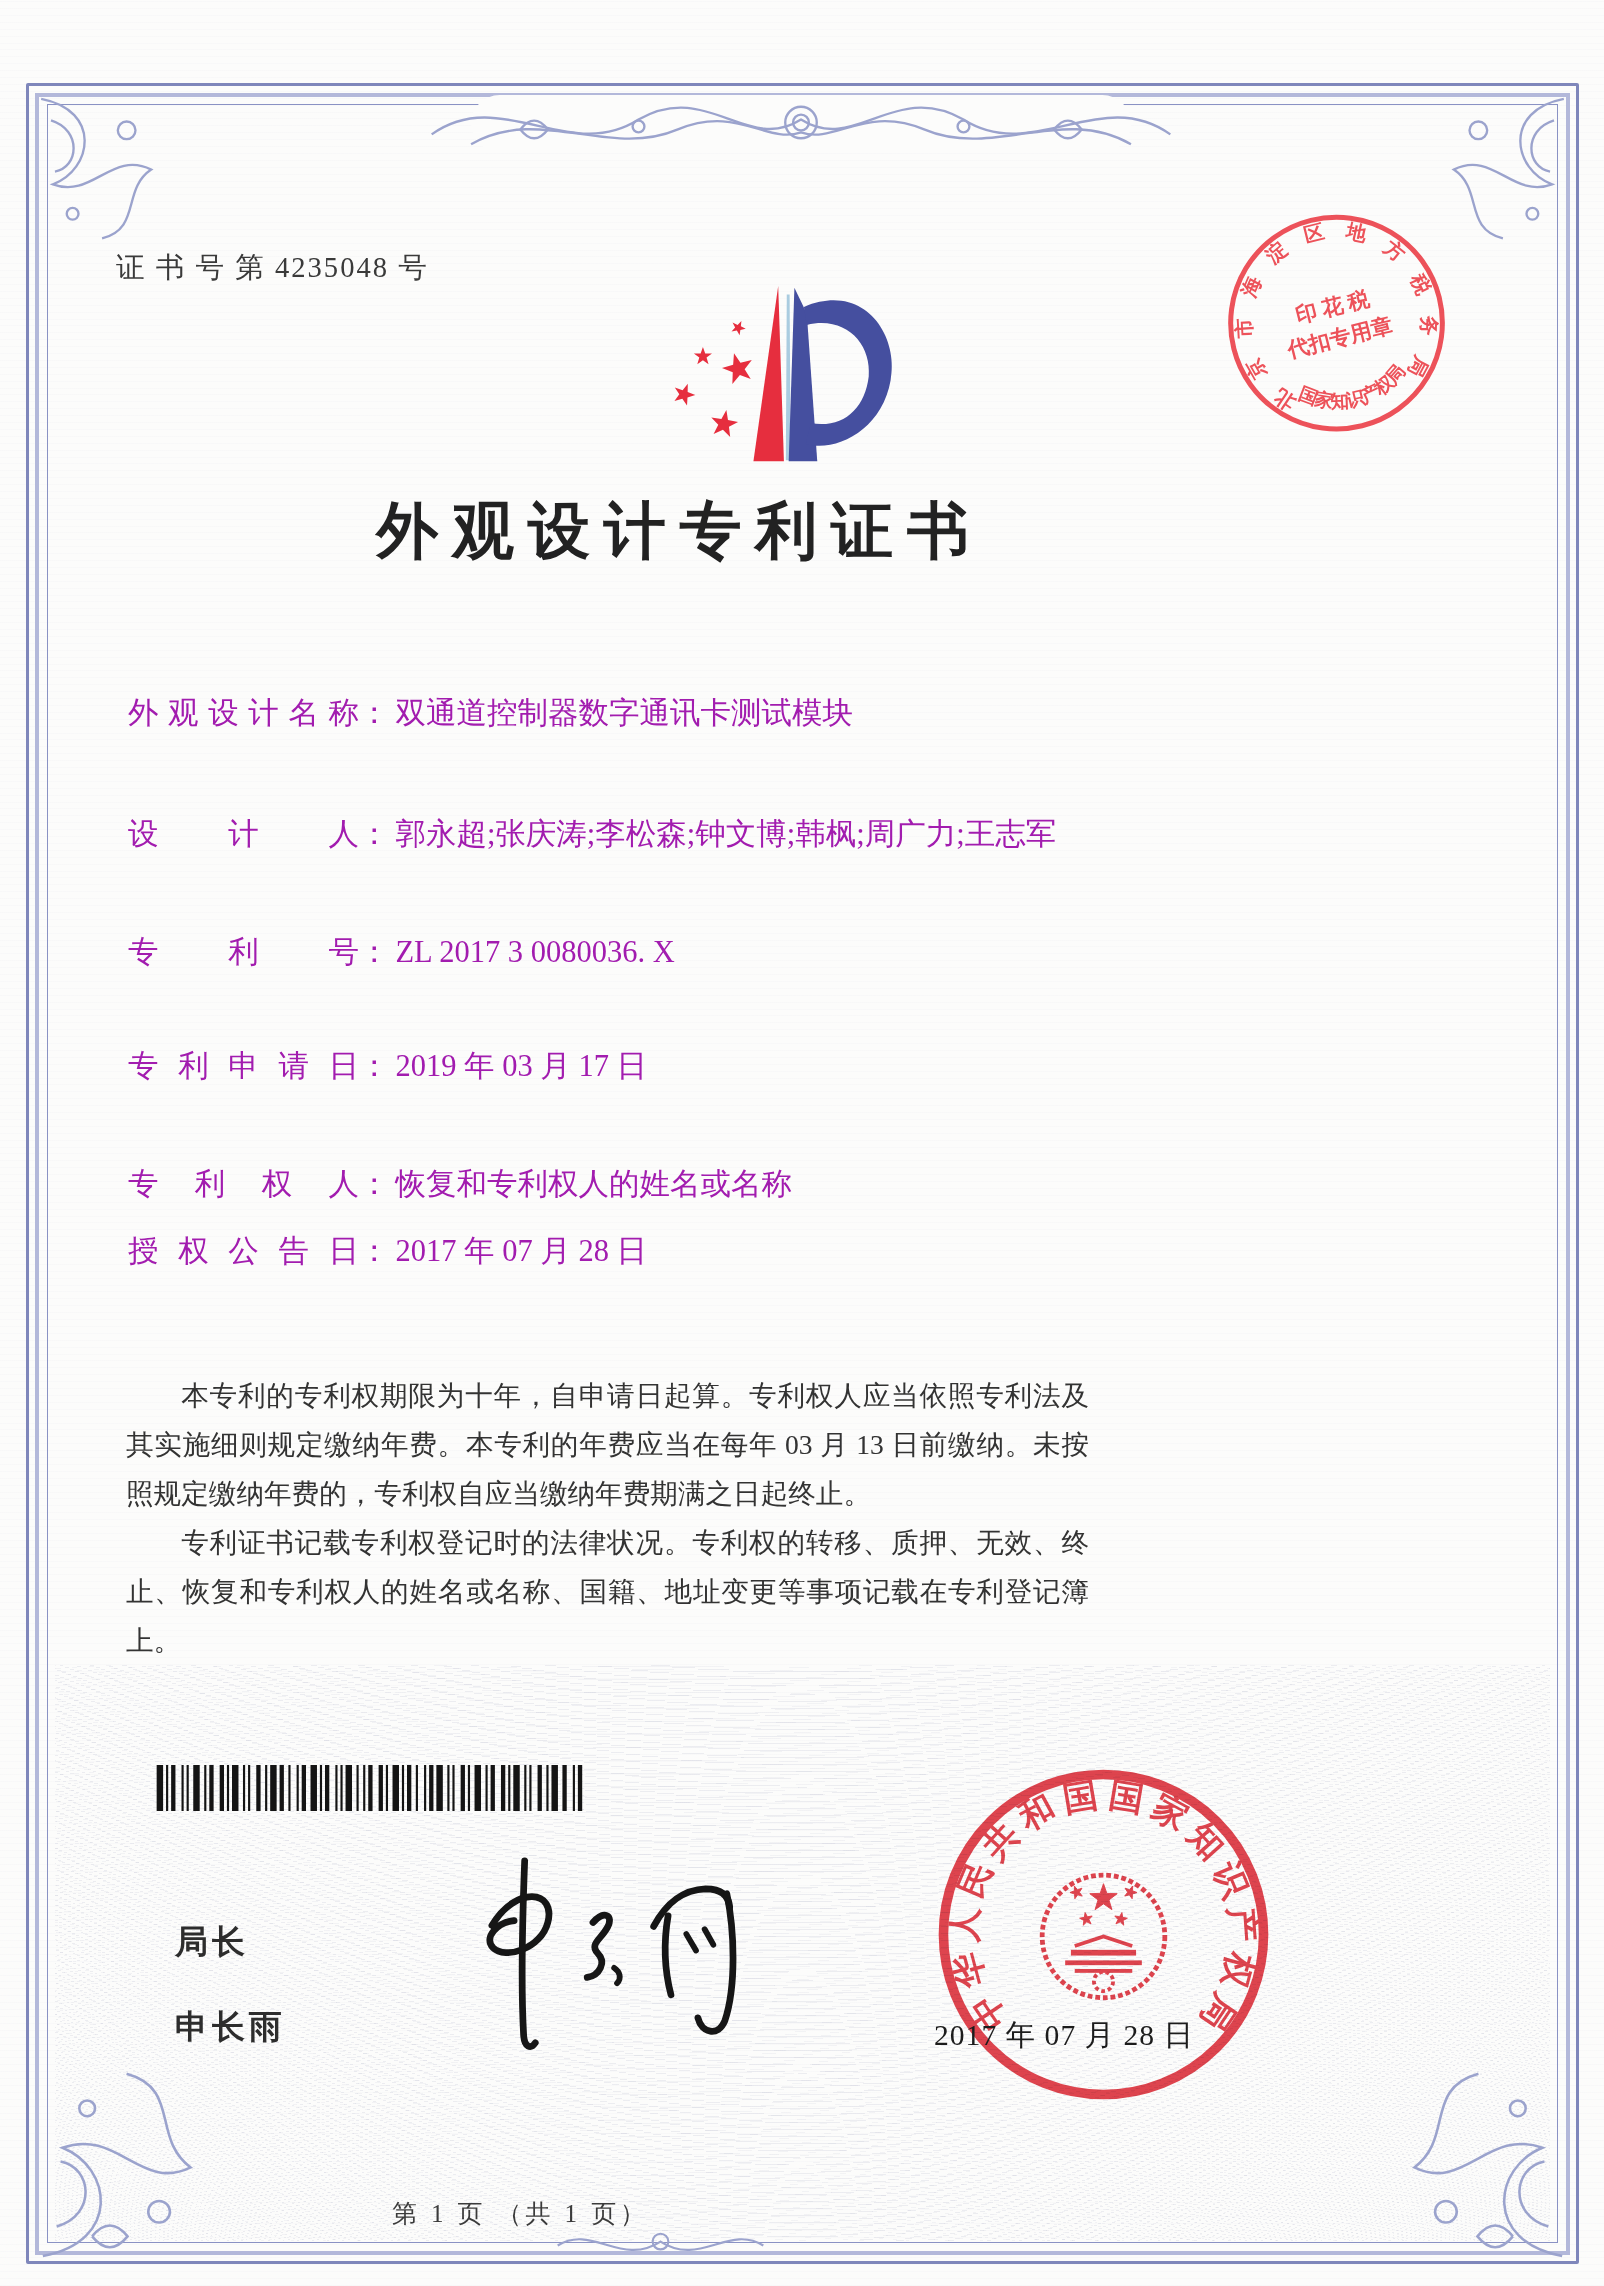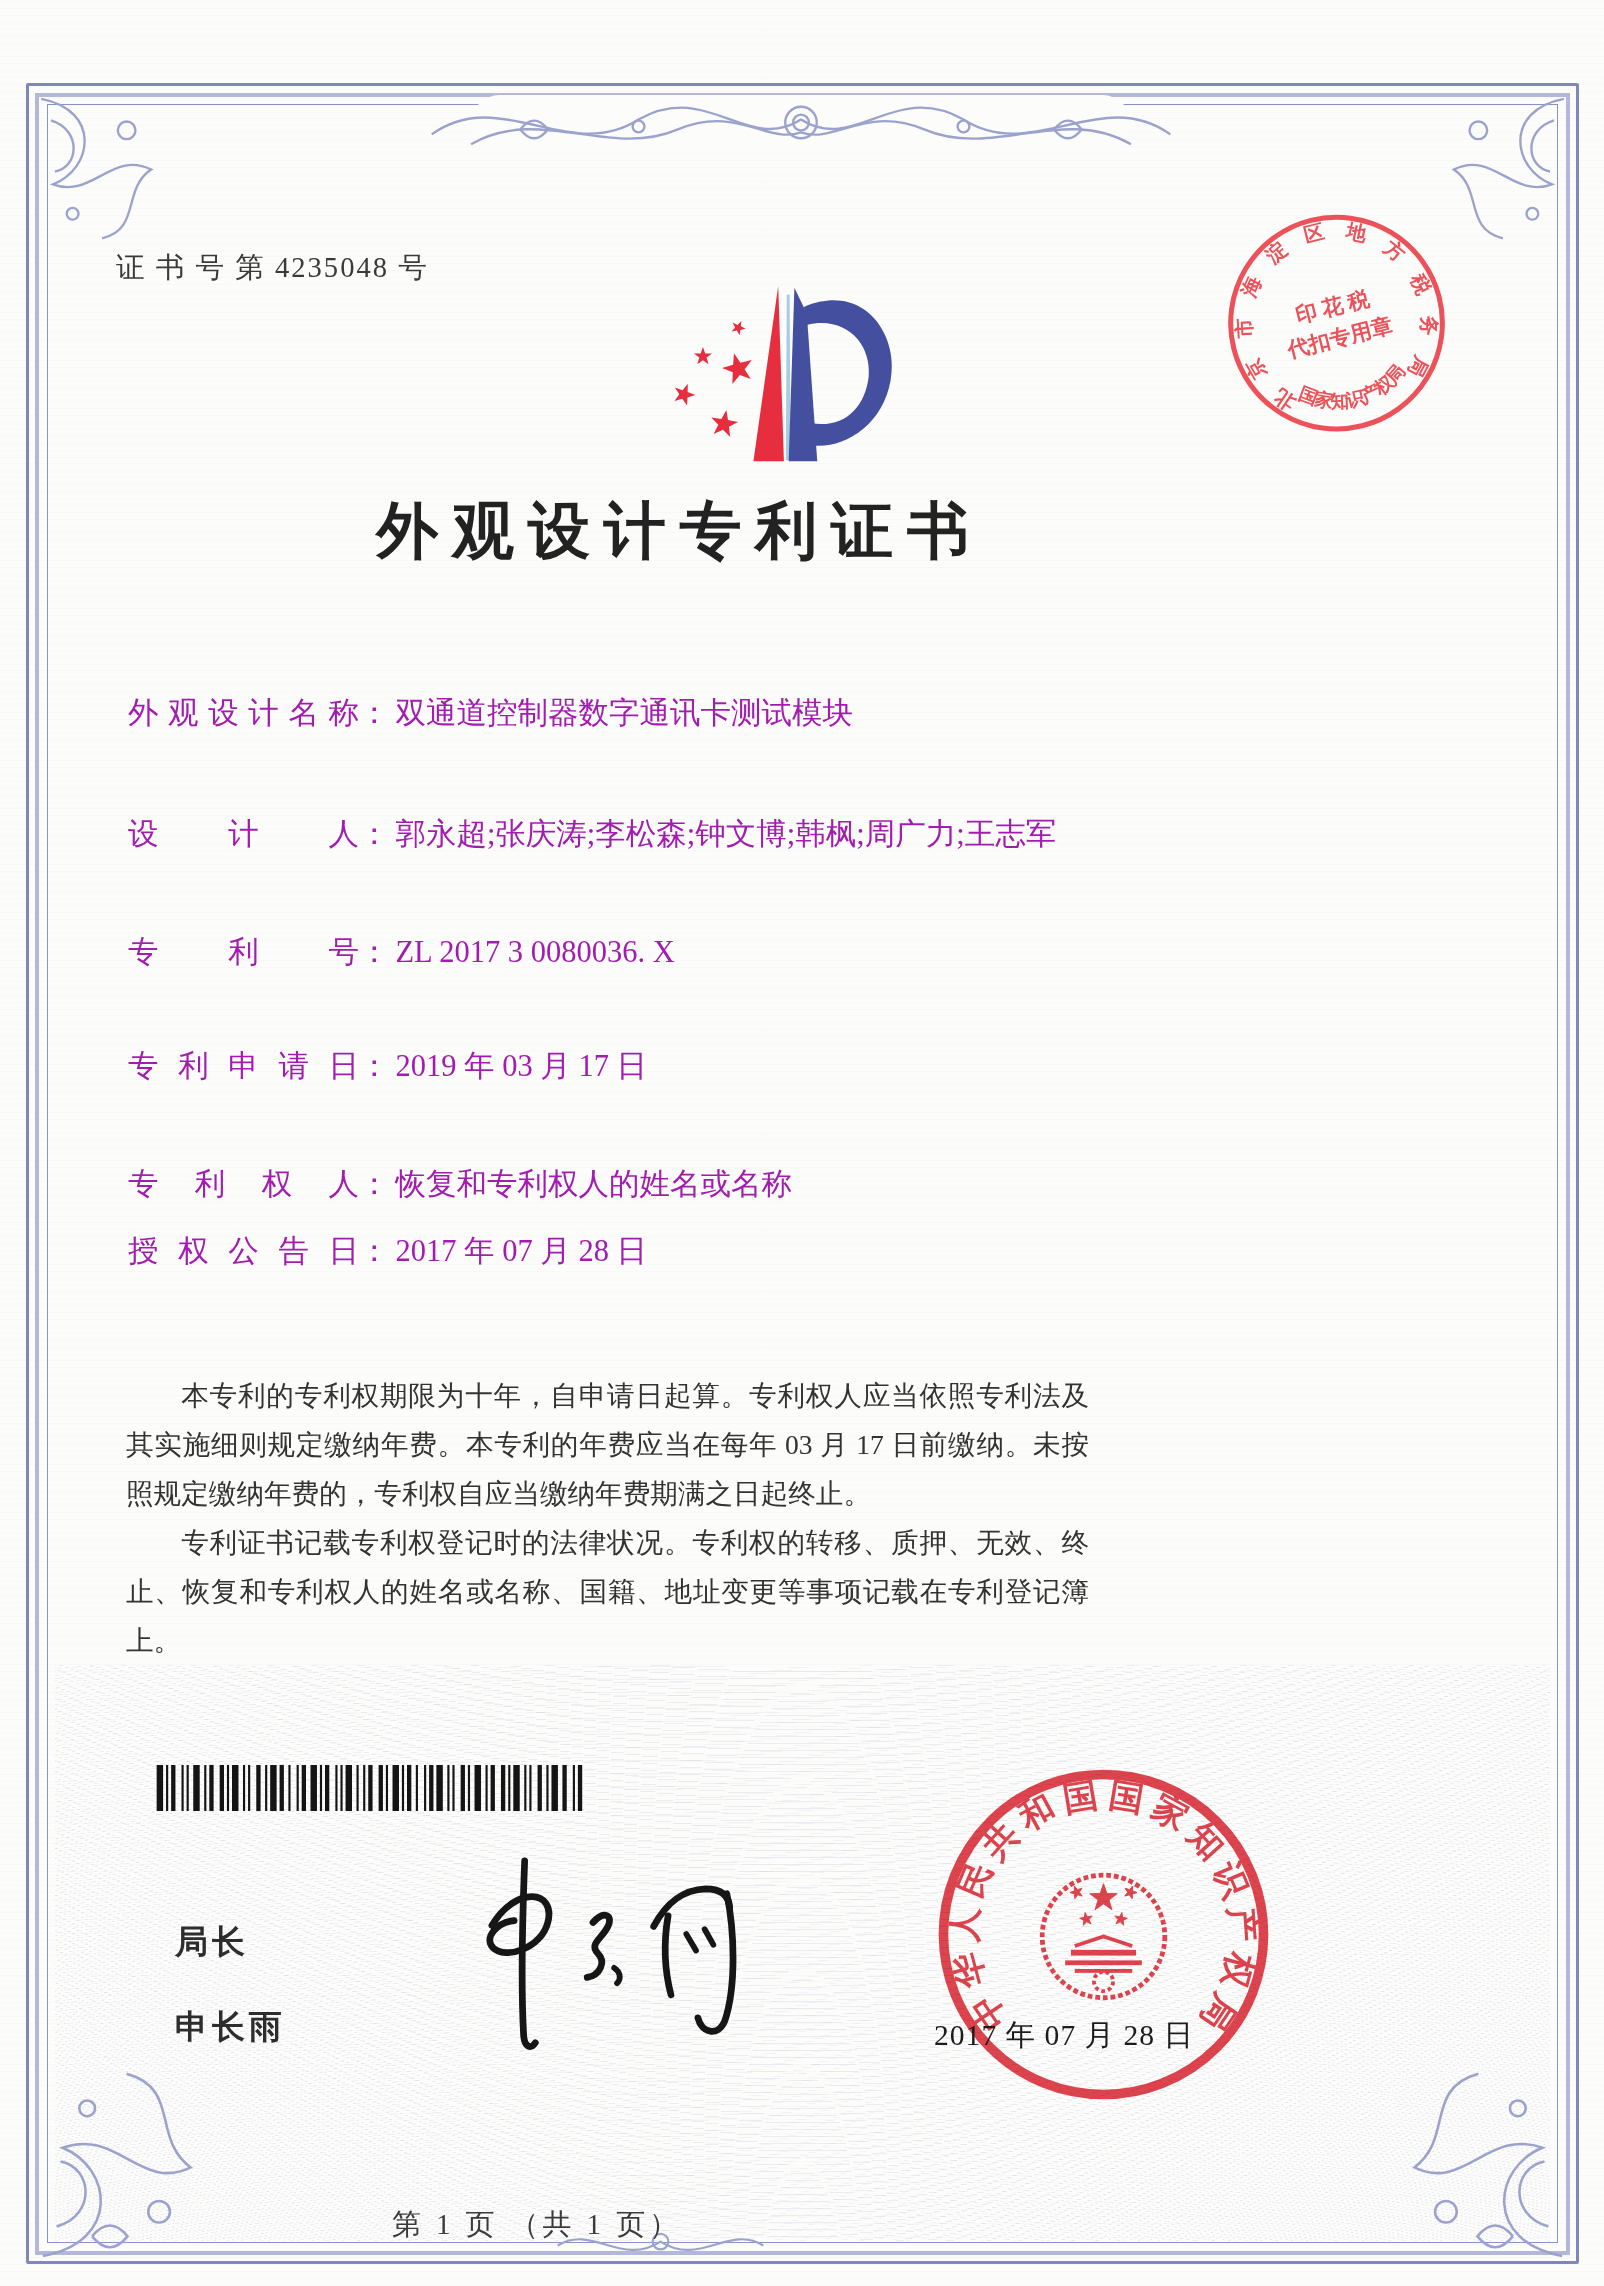--- a/index.html
+++ b/index.html
@@ -39,21 +39,21 @@
   .director{position:absolute;left:175px;top:1899px;font-family:"Liberation Sans","DejaVu Sans",sans-serif;
     font-weight:700;font-size:33px;color:#2d2d2d;letter-spacing:3.9px;line-height:85px;}
   .signature{position:absolute;left:406px;top:1834px;}
   
   .tax-seal{position:absolute;left:1219px;top:205px;transform:rotate(-14deg);mix-blend-mode:multiply;opacity:.93;}
   .office-seal{position:absolute;left:931px;top:1762px;mix-blend-mode:multiply;opacity:.95;}
   .seal-red-text{fill:#e03b45;font-weight:bold;font-family:"Liberation Serif","DejaVu Serif",serif;}
   .seal-date{position:absolute;left:934px;top:2015px;width:341px;font-size:29.6px;color:#1c1c1c;
     letter-spacing:1px;white-space:nowrap;z-index:6;}
   
-  .footer{position:absolute;left:392px;top:2197px;font-size:29px;letter-spacing:3.9px;color:#3b3b3b;margin-top:8px;} .z2{z-index:2;} .z3{z-index:3;} .z4{z-index:4;} .z5{z-index:5;}
+  .footer{position:absolute;left:392px;top:2197px;font-size:25px;letter-spacing:3.9px;color:#3b3b3b;} .z2{z-index:2;} .z3{z-index:3;} .z4{z-index:4;} .z5{z-index:5;}
 </style>
 </head>
 <body>
 
 <div class="texture-all"></div>
 <div class="texture-waves"></div>
 
 <div class="frame-outer"></div>
 <div class="frame-mid"></div>
 <div class="frame-inner"></div>
@@ -159,21 +159,21 @@
   <span class="lab">专利申请日</span><span class="colon">：</span><span>2019 年 03 月 17 日</span>
 </div>
 <div class="field f4 z3">
   <span class="lab">专利权人</span><span class="colon">：</span><span>恢复和专利权人的姓名或名称</span>
 </div>
 <div class="field f5 z3">
   <span class="lab">授权公告日</span><span class="colon">：</span><span>2017 年 07 月 28 日</span>
 </div>
 
 <div class="paras z3">
-  <p>本专利的专利权期限为十年，自申请日起算。专利权人应当依照专利法及其实施细则规定缴纳年费。本专利的年费应当在每年 03 月 17 日前缴纳。未按照规定缴纳年费的，专利权自应当缴纳年费期满之日起终止。</p>
+  <p>本专利的专利权期限为十年，自申请日起算。专利权人应当依照专利法及其实施细则规定缴纳年费。本专利的年费应当在每年 03 月 13 日前缴纳。未按照规定缴纳年费的，专利权自应当缴纳年费期满之日起终止。</p>
   <p>专利证书记载专利权登记时的法律状况。专利权的转移、质押、无效、终止、恢复和专利权人的姓名或名称、国籍、地址变更等事项记载在专利登记簿上。</p>
 </div>
 
 <div class="barcode z3">
   <svg id="barcode-svg" width="481" height="46" viewBox="0 0 488 47">
       <rect x="2" y="0" width="6.6000000000000005" height="47" fill="#141414"></rect>
       <rect x="11.600000000000001" y="0" width="2.2" height="47" fill="#141414"></rect>
       <rect x="16.8" y="0" width="4.4" height="47" fill="#141414"></rect>
       <rect x="27.400000000000002" y="0" width="2.2" height="47" fill="#141414"></rect>
       <rect x="32.6" y="0" width="2.2" height="47" fill="#141414"></rect>

